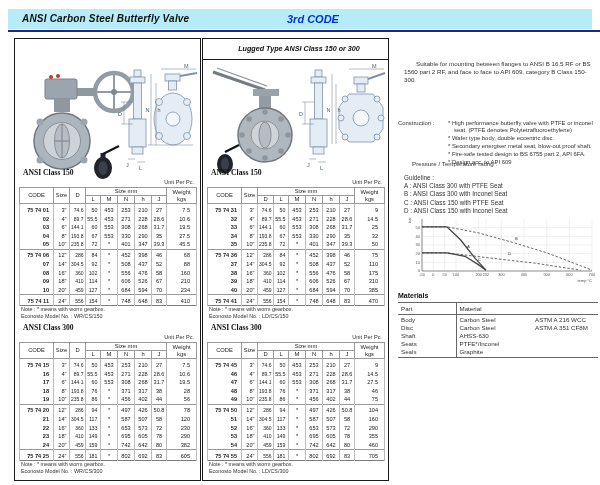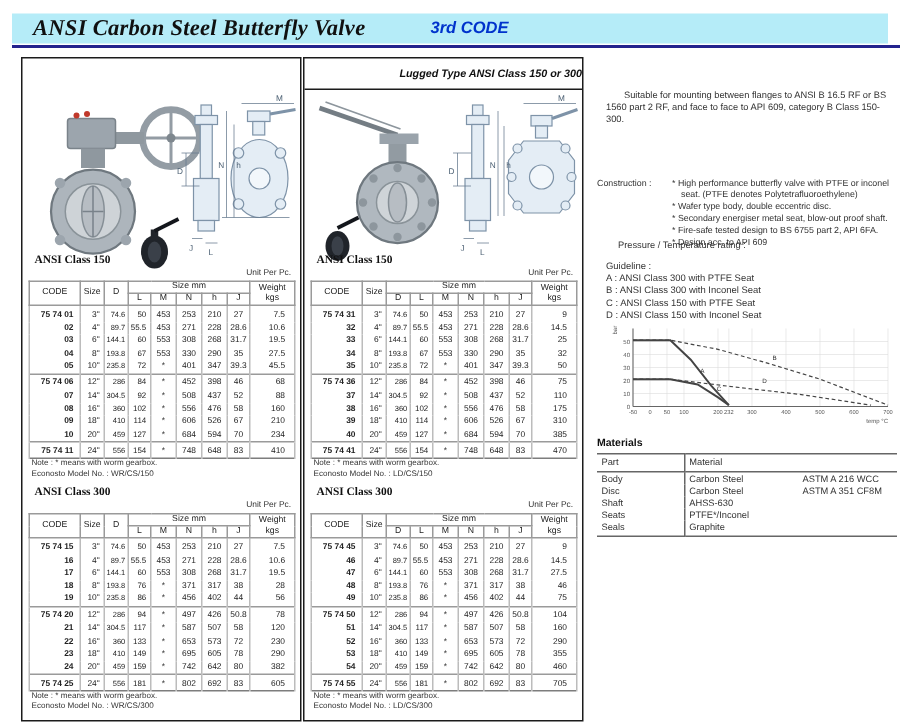--- a/index.html
+++ b/index.html
@@ -1,31 +1,31 @@
 <!DOCTYPE html>
 <html><head>
 <meta charset="utf-8">
 <style>
   html,body{margin:0;padding:0;}
   body{width:600px;height:485px;position:relative;background:#ffffff;
        font-family:"Liberation Sans","DejaVu Sans",sans-serif;overflow:hidden;color:#222;}
   
   .hdr-bar{position:absolute;left:8px;top:9px;width:584px;height:20px;background:#b5ecf8;}
   .hdr-title{position:absolute;left:14px;top:0;height:14px;line-height:20px;
-             font-size:15px;font-weight:bold;font-style:italic;color:#101010;letter-spacing:.2px;font-family:Liberation Serif, serif;}
+             font-size:10px;font-weight:bold;font-style:italic;color:#101010;letter-spacing:.2px;}
   .hdr-edition{position:absolute;left:279px;top:0;height:20px;line-height:20px;
                font-size:11px;font-weight:bold;font-style:italic;color:#0033cc;}
   .hdr-rule{position:absolute;left:8px;top:30px;width:592px;height:2px;background:#23238e;}
   
   .panel{position:absolute;top:38px;width:185px;height:441px;border:1.5px solid #1b1b1b;background:#fff;}
   #panel-wafer{left:14px;}
   #panel-lugged{left:202px;}
   .panel-title{height:20px;line-height:20px;border-bottom:1.5px solid #1b1b1b;
                font-size:7.2px;font-weight:bold;font-style:italic;color:#111;text-align:center;}
-  #panel-lugged .panel-title{text-align:right;padding-left:7px;}
+  #panel-lugged .panel-title{text-align:center;padding-left:7px;}
   .pimg{position:absolute;top:23px;left:0;width:183px;height:120px;}
   .sec-heading{position:absolute;left:8px;font-size:7.6px;font-weight:bold;color:#111;font-family:Liberation Serif, serif;}
   .unit-label{position:absolute;right:6px;font-size:5.6px;color:#333;}
   .tbl-wrap{position:absolute;left:4px;right:4px;}
   .notes{position:absolute;left:6px;font-size:5.4px;line-height:6.6px;color:#333;}
   .h150{top:129px;} .u150{top:140px;} .t150{top:148px;} .n150{top:267px;}
   .h300{top:284px;} .u300{top:295px;} .t300{top:303px;} .n300{top:422px;}
   
   table.vt{border-collapse:collapse;table-layout:fixed;width:100%;border:1px solid #7d7d7d;}
   .vt th{border:1px solid #9a9a9a;font-weight:normal;font-size:5.8px;line-height:7.2px;

